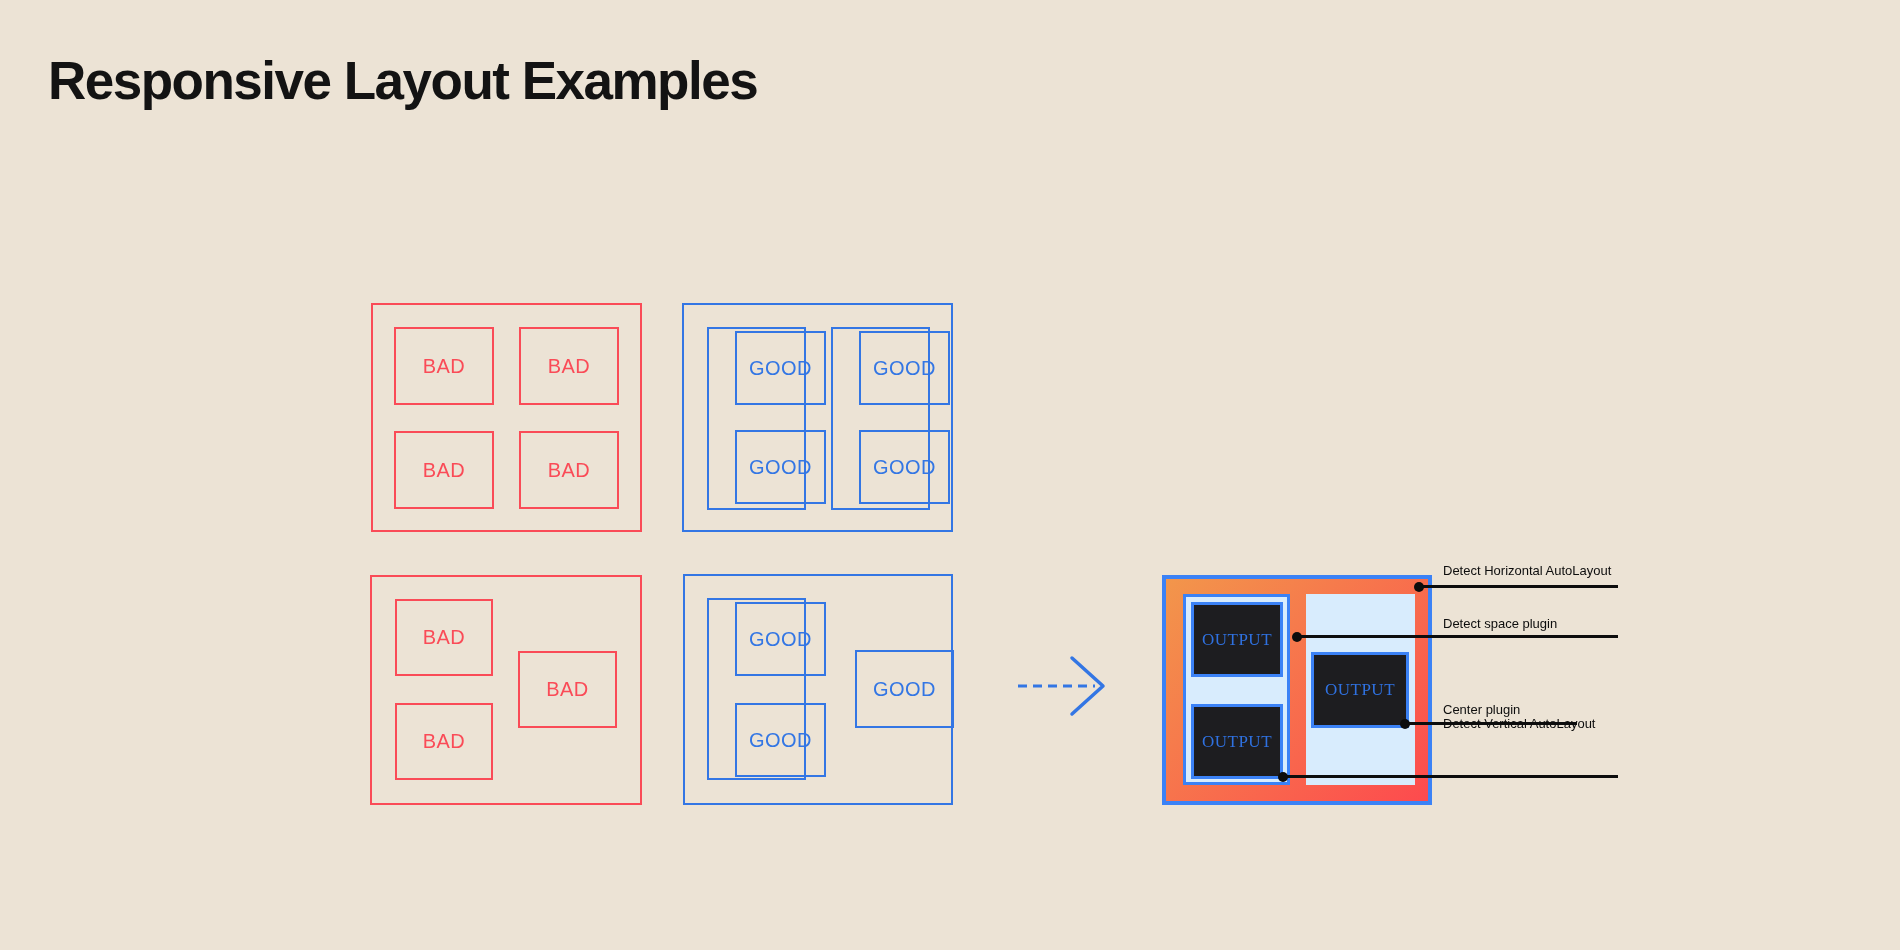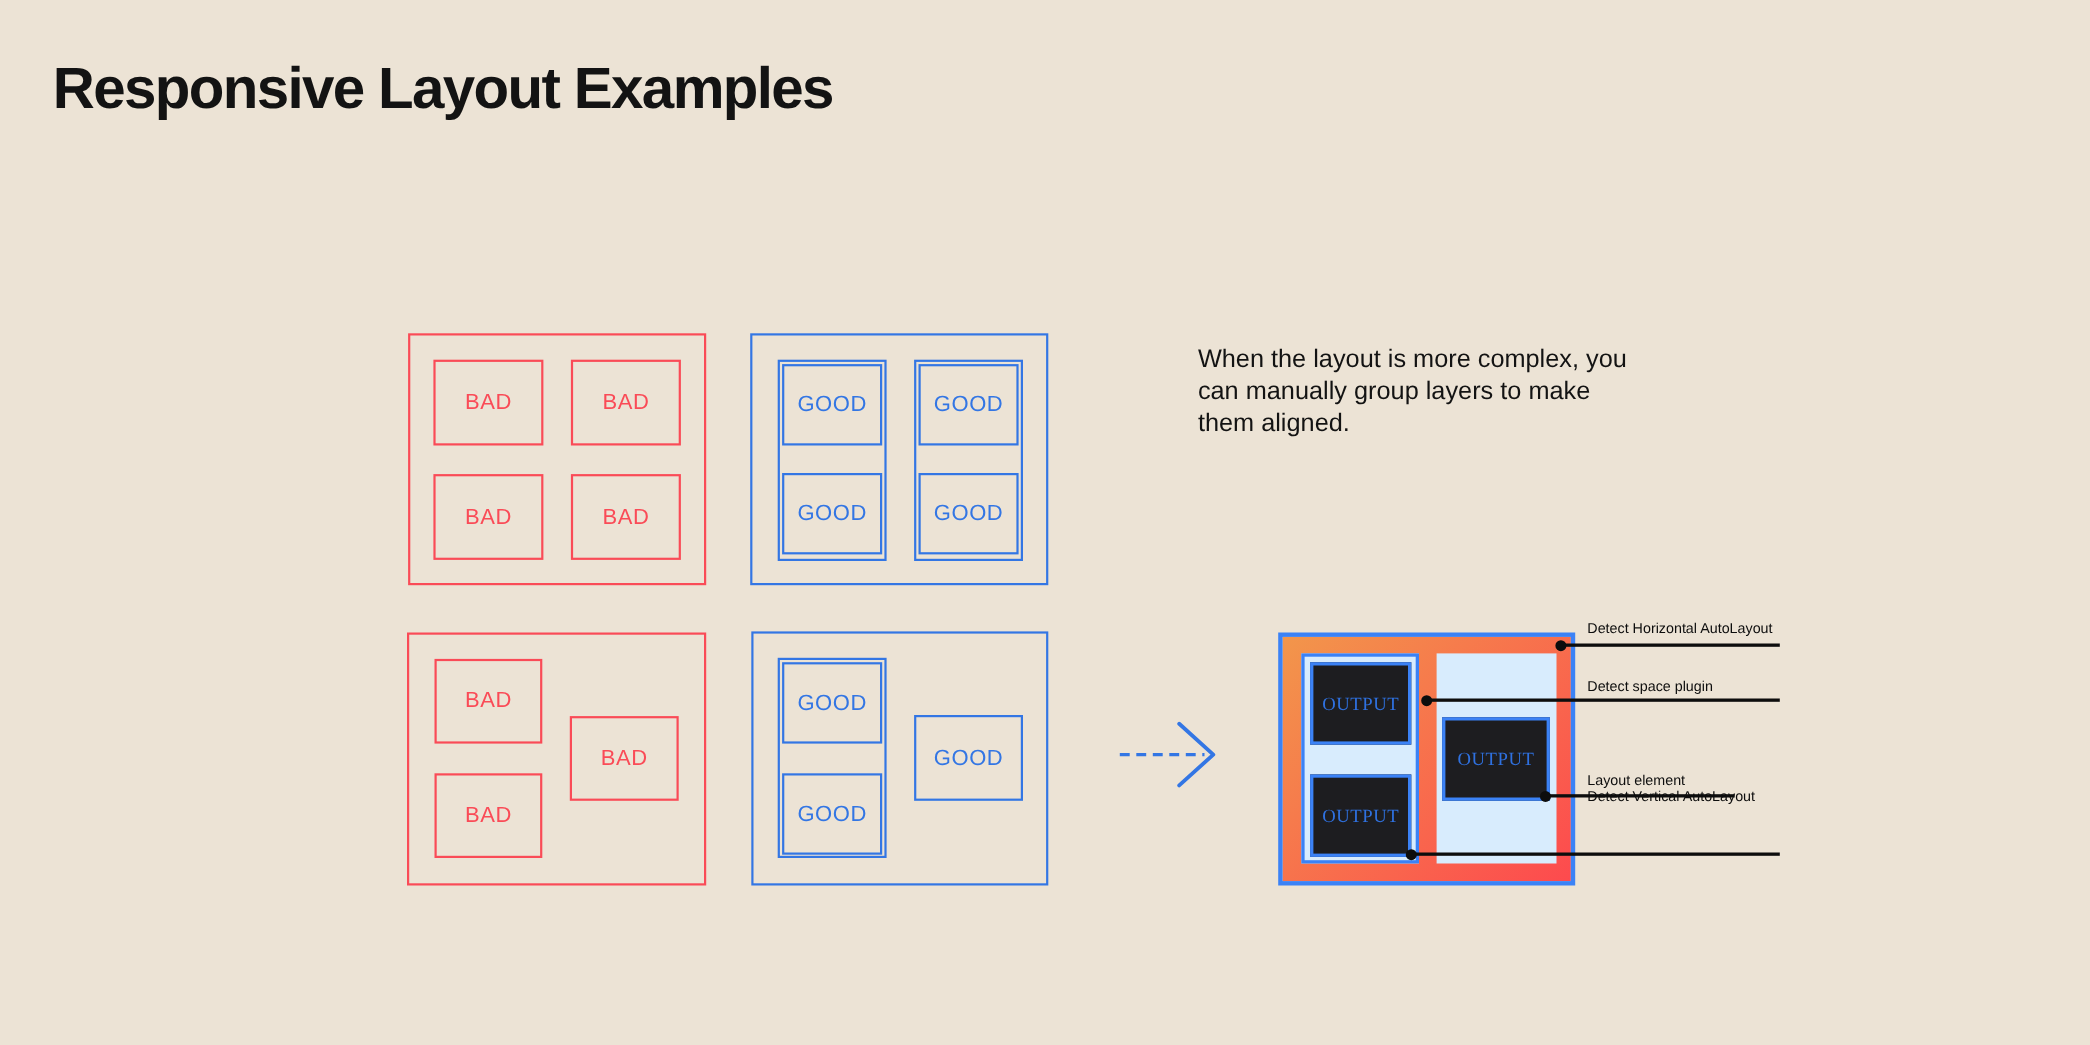--- a/index.html
+++ b/index.html
@@ -11,21 +11,21 @@
   body{font-family:"Liberation Sans",sans-serif;background:var(--bg);}
   .canvas{position:relative;width:1618px;height:950px;background:var(--bg);overflow:hidden;}
   h1.title{position:absolute;left:48px;top:50px;margin:0;font-size:53px;font-weight:700;
     letter-spacing:-1.5px;color:var(--ink);font-family:"Liberation Sans",sans-serif;}
   .frame{position:absolute;box-sizing:border-box;}
   .frame.red{border:2px solid var(--bad-red);}
   .frame.blue{border:2px solid var(--good-blue);}
   .cell{position:absolute;box-sizing:border-box;display:flex;align-items:center;justify-content:center;
     font-size:20px;letter-spacing:0.5px;}
   .cell.red{border:2px solid var(--bad-red);color:var(--bad-red);}
-  .cell.blue{border:2px solid var(--good-blue);color:var(--good-blue);}
+  .cell.blue{border:2px solid var(--good-blue);color:var(--good-blue);margin-left:24px;}
   .group{position:absolute;box-sizing:border-box;border:2px solid var(--good-blue);}
   .desc{position:absolute;left:1089px;top:312px;width:470px;color:var(--ink);
     font-size:23px;line-height:29px;}
   .desc p{margin:0;white-space:pre-line;}
   .desc p + p{margin-top:28px;}
   .output-frame{position:absolute;left:1162px;top:575px;width:270px;height:230px;box-sizing:border-box;
     border:4px solid var(--output-border);
     background:linear-gradient(135deg,var(--grad-start) 0%,var(--grad-end) 100%);}
   .out-group{position:absolute;box-sizing:border-box;background:var(--light-blue);}
   .out-group.bordered{border:3px solid var(--output-border);}
@@ -70,23 +70,20 @@
 
   <div class="frame blue" style="left:683px;top:574px;width:270px;height:231px">
     <div class="group" style="left:22px;top:22px;width:99px;height:182px">
       <div class="cell blue" style="left:2px;top:2px;width:91px;height:74px">GOOD</div>
       <div class="cell blue" style="left:2px;top:103px;width:91px;height:74px">GOOD</div>
     </div>
     <div class="cell blue" style="left:146px;top:74px;width:99px;height:78px">GOOD</div>
   </div>
 
   <div class="desc">
-    <p>When the layout is more complex, you
-can manually group layers to make
-them aligned.</p>
   </div>
 
   <svg class="arrow" width="110" height="76" viewBox="0 0 110 76">
     <line x1="13" y1="36" x2="90" y2="36" stroke="currentColor" stroke-width="3" stroke-dasharray="9,6"></line>
     <polyline points="67,8 98,36 67,64" fill="none" stroke="currentColor" stroke-width="3.5" stroke-linecap="round" stroke-linejoin="round"></polyline>
   </svg>
 
   <div class="output-frame">
     <div class="out-group bordered" style="left:17px;top:15px;width:107px;height:191px">
       <div class="dark-cell" style="left:5px;top:5px;width:92px;height:75px">OUTPUT</div>
@@ -103,21 +100,21 @@
     <div class="annot-dot" style="left:1414px;top:582px"></div>
   </div>
 
   <div>
     <div class="annot-label" style="left:1443px;top:613px">Detect space plugin</div>
     <div class="annot-line" style="left:1297px;top:635px;width:339px"></div>
     <div class="annot-dot" style="left:1292px;top:632px"></div>
   </div>
 
   <div>
-    <div class="annot-label" style="left:1443px;top:699px">Layout element</div>
+    <div class="annot-label" style="left:1443px;top:699px">Center plugin</div>
     <div class="annot-line" style="left:1405px;top:722px;width:172px"></div>
     <div class="annot-dot" style="left:1400px;top:719px"></div>
   </div>
 
   <div>
     <div class="annot-label" style="left:1443px;top:713px">Detect Vertical AutoLayout</div>
     <div class="annot-line" style="left:1283px;top:775px;width:391px"></div>
     <div class="annot-dot" style="left:1278px;top:772px"></div>
   </div>
 

